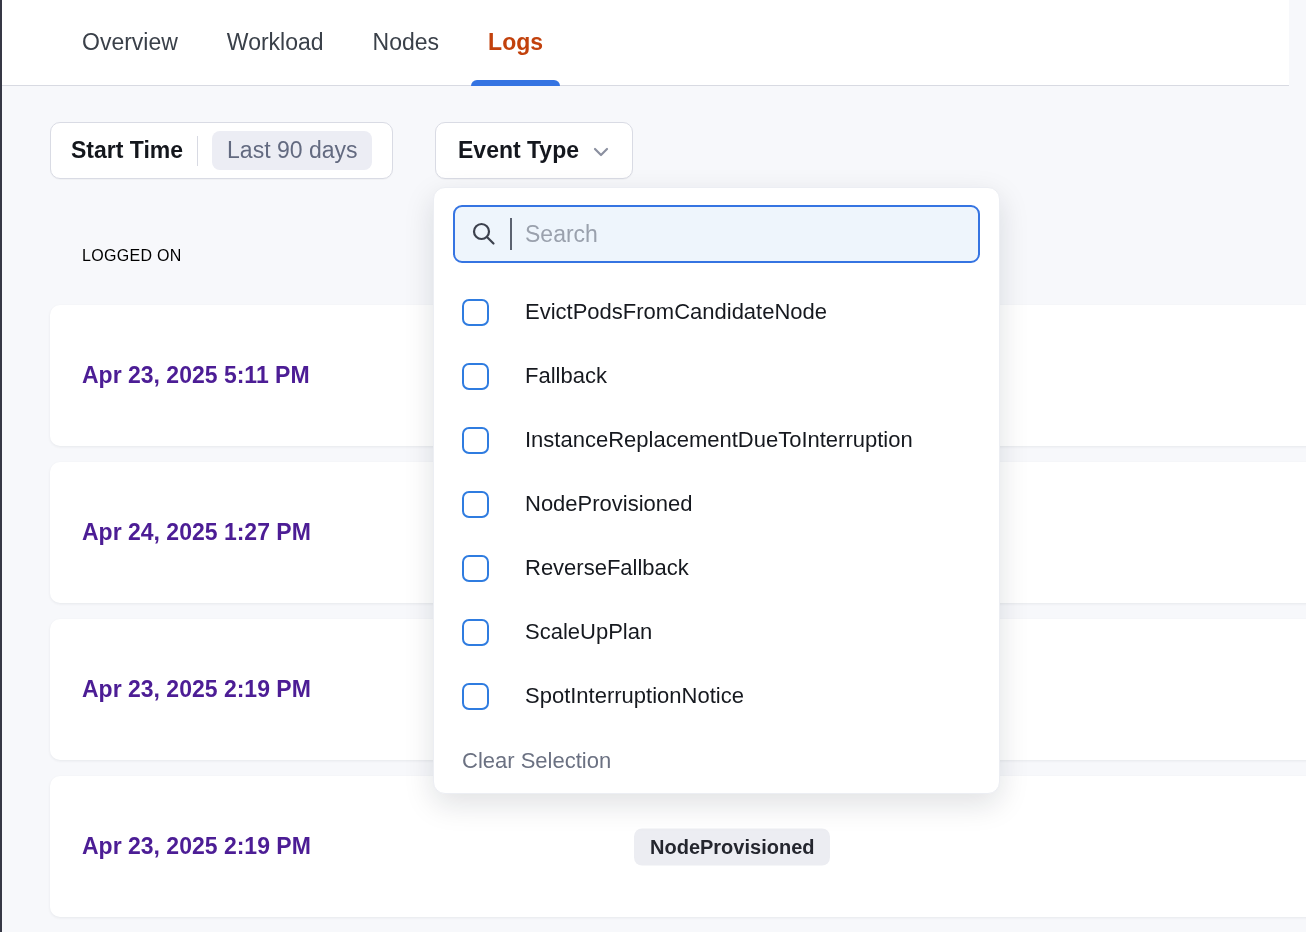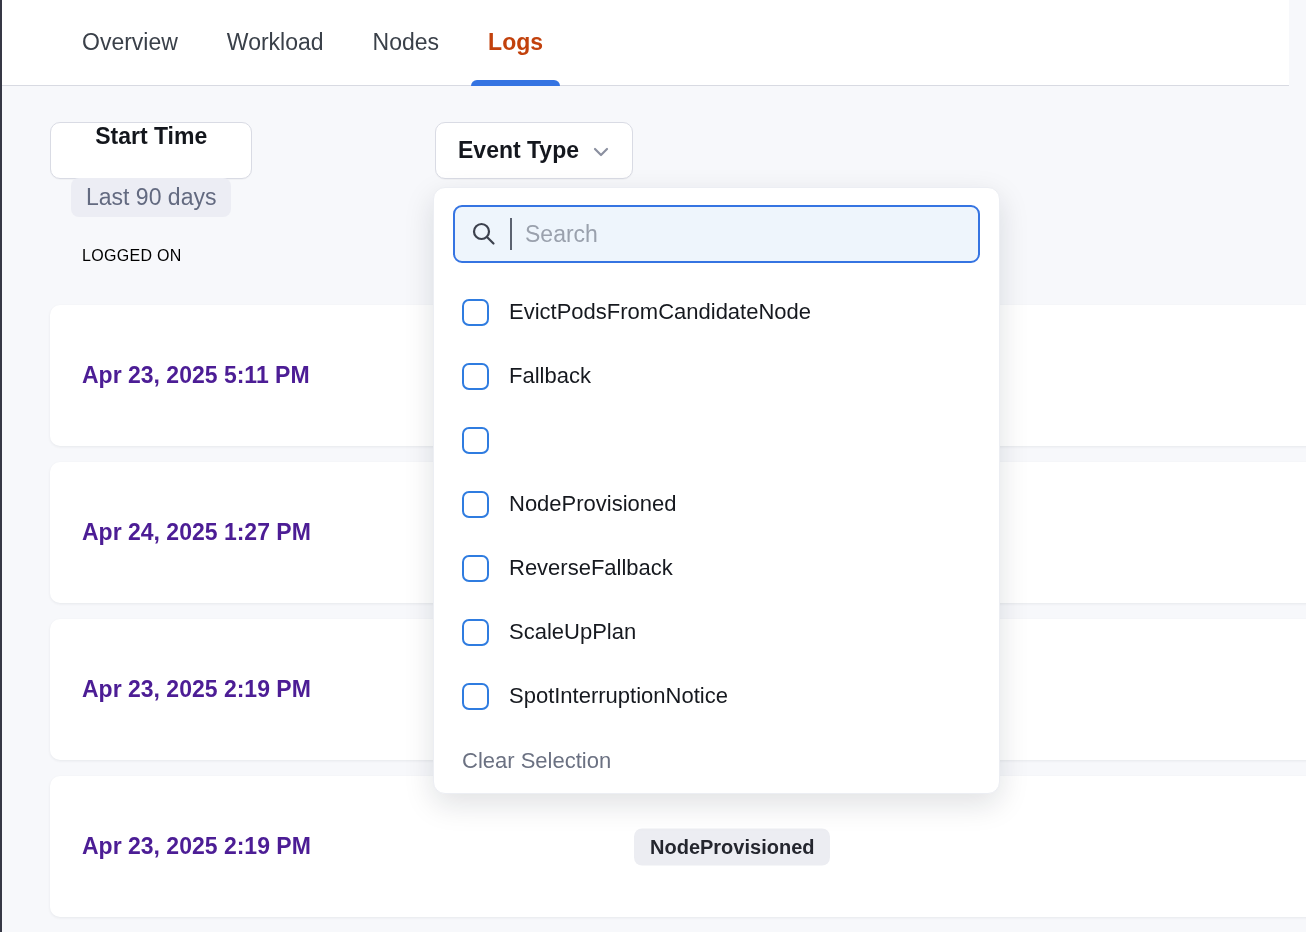--- a/index.html
+++ b/index.html
@@ -45,21 +45,21 @@
     background:var(--accent-blue);border-radius:6px 6px 0 0;
   }
 
   
   .filter-btn{
     position:absolute;top:122px;height:57px;
     background:#ffffff;border:1px solid var(--border);border-radius:10px;
     display:flex;align-items:center;cursor:pointer;
     box-shadow:0 1px 1px rgba(16,24,40,.03);
   }
-  .filter-start-time{left:50px;padding:0 20px;gap:14px;flex-direction:column;}
+  .filter-start-time{left:50px;padding:0 20px;gap:14px;}
   .filter-label{font-size:23px;font-weight:700;color:#13161c;white-space:nowrap;}
   .filter-divider{width:1px;height:30px;background:#d8dae3;}
   .filter-chip{
     background:var(--chip-background);border-radius:8px;
     padding:6px 15px;font-size:23px;color:#636a80;white-space:nowrap;text-align:center;
   }
   .filter-event-type{left:435px;padding:12px 22px;gap:13px;}
   .filter-event-label{font-size:23px;font-weight:600;color:#14171e;white-space:nowrap;}
   .chevron-icon{display:flex;align-items:center;margin-top:3px;}
 
@@ -112,21 +112,21 @@
   .option-list{margin-top:17px;}
   .option{
     height:64px;display:flex;align-items:center;
     padding-left:28px;gap:20px;cursor:pointer;
   }
   .checkbox{
     width:27px;height:27px;flex:0 0 auto;
     border:2px solid #2f7ce0;border-radius:7px;background:#ffffff;
     cursor:pointer;
   }
-  .option-label{font-size:22px;color:#16191f;white-space:nowrap;}
+  .option-label{font-size:22px;color:#16191f;white-space:nowrap;margin-left:16px;}
   .clear-selection{
     margin:20px 0 8px 28px;display:inline-block;
     font-size:22px;color:#6b7182;cursor:pointer;
   }
 </style>
 </head>
 <body>
 
 <div class="left-edge-line"></div>
 
@@ -184,20 +184,21 @@
     <div class="option">
       <span class="checkbox"></span>
       <span class="option-label">EvictPodsFromCandidateNode</span>
     </div>
     <div class="option">
       <span class="checkbox"></span>
       <span class="option-label">Fallback</span>
     </div>
     <div class="option">
       <span class="checkbox"></span>
+      <span class="option-label">InstanceReplacementDueToInterruption</span>
     </div>
     <div class="option">
       <span class="checkbox"></span>
       <span class="option-label">NodeProvisioned</span>
     </div>
     <div class="option">
       <span class="checkbox"></span>
       <span class="option-label">ReverseFallback</span>
     </div>
     <div class="option">

